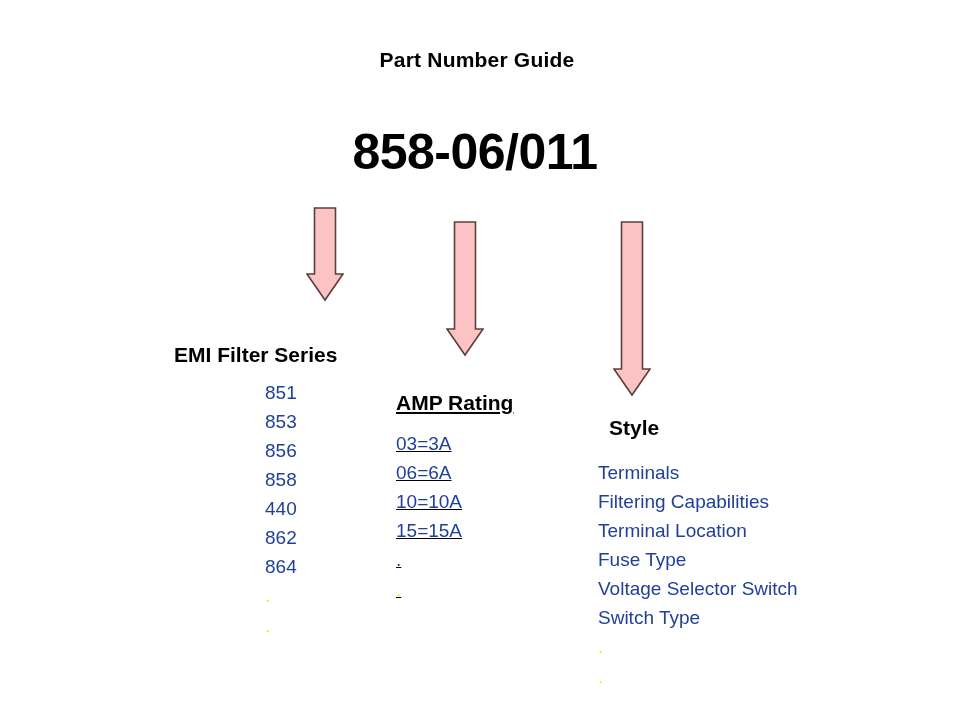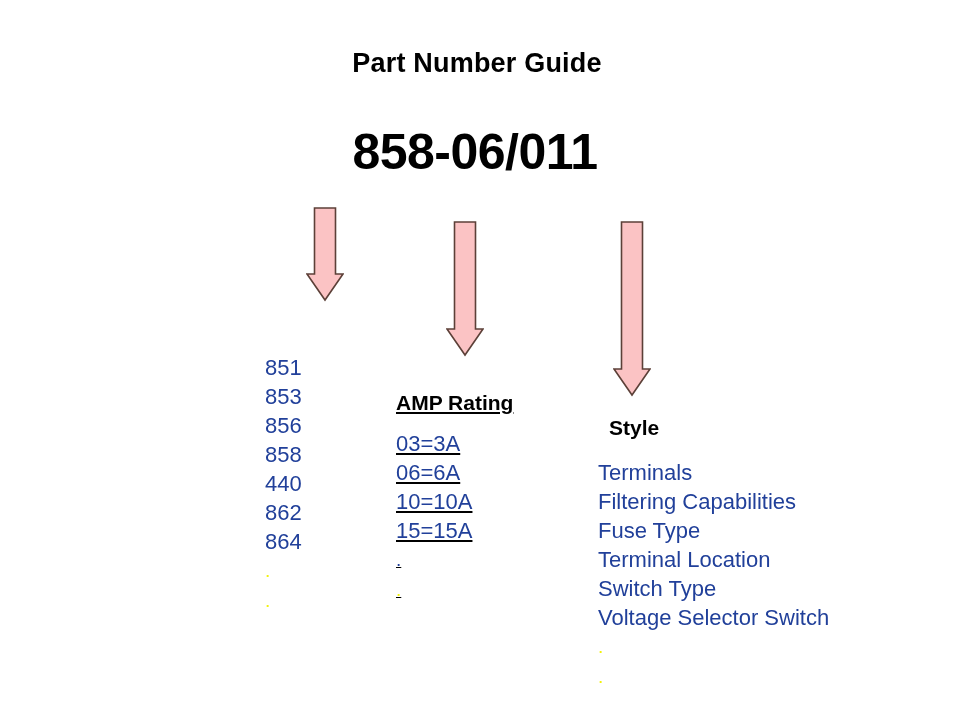--- a/index.html
+++ b/index.html
@@ -18,21 +18,21 @@
     -webkit-font-smoothing: antialiased;
   }
 
   
   #guide-title {
     position: absolute;
     left: 0;
     top: 48px;
     width: 954px;
     text-align: center;
-    font-size: 27px;
+    font-size: 21px;
     font-weight: bold;
     color: #000000;
     letter-spacing: 0.2px;
     white-space: nowrap;
   }
 
   #part-number {
     position: absolute;
     left: 0;
     top: 126px;
@@ -69,21 +69,21 @@
     white-space: nowrap;
     line-height: 1.18;
   }
   .col-list {
     list-style: none;
     margin: 0;
     padding: 0;
   }
   .col-list li {
     color: #21409A;
-    font-size: 22px;
+    font-size: 19px;
     line-height: 29px;
     white-space: nowrap;
   }
   .col-list li.dot-yellow {
     color: #F2F20A;
     font-size: 19px;
     line-height: 30px;
   }
   .col-list li.dot-blue {
     color: #21409A;
@@ -127,20 +127,21 @@
     </svg>
   </div>
 
   <div class="arrow" id="arrow-style">
     <svg width="38" height="176" viewBox="0 0 38 176" xmlns="http://www.w3.org/2000/svg">
       <polygon points="8.5,1 29.5,1 29.5,148 37,148 19,174 1,148 8.5,148" fill="#FBC3C4" stroke="#5C4038" stroke-width="1.6" stroke-linejoin="miter"></polygon>
     </svg>
   </div>
 
   <div class="column" id="col-series">
+    <div class="col-header">EMI Filter Series</div>
     <ul class="col-list">
       <li>851</li>
       <li>853</li>
       <li>856</li>
       <li>858</li>
       <li>440</li>
       <li>862</li>
       <li>864</li>
       <li class="dot-yellow">.</li>
       <li class="dot-yellow">.</li>
@@ -157,22 +158,22 @@
       <li class="dot-blue">.</li>
       <li class="dot-yellow">.</li>
     </ul>
   </div>
 
   <div class="column" id="col-style">
     <div class="col-header">Style</div>
     <ul class="col-list">
       <li>Terminals</li>
       <li>Filtering Capabilities</li>
+      <li>Terminal Location</li>
       <li>Fuse Type</li>
-      <li>Terminal Location</li>
+      <li>Voltage Selector Switch</li>
       <li>Switch Type</li>
-      <li>Voltage Selector Switch</li>
       <li class="dot-yellow">.</li>
       <li class="dot-yellow">.</li>
     </ul>
   </div>
 
 </div>
 
 </body></html>

